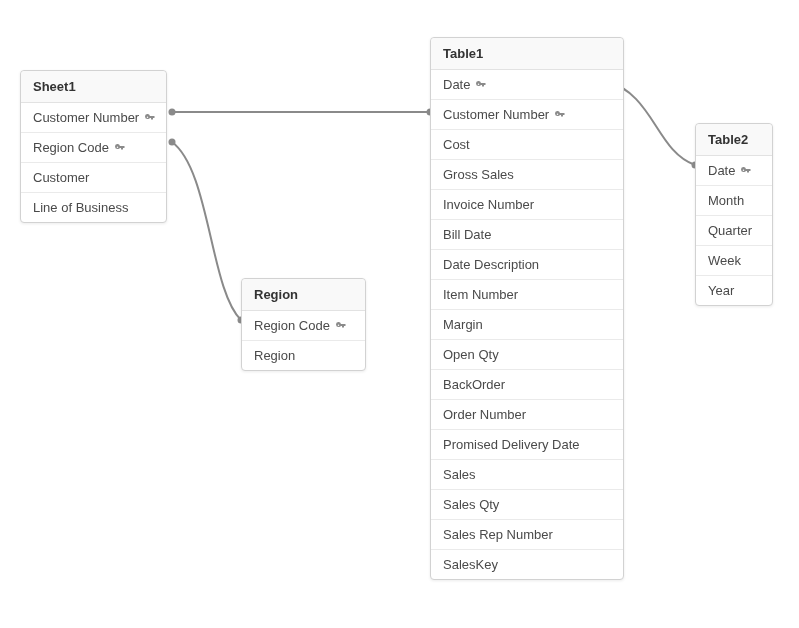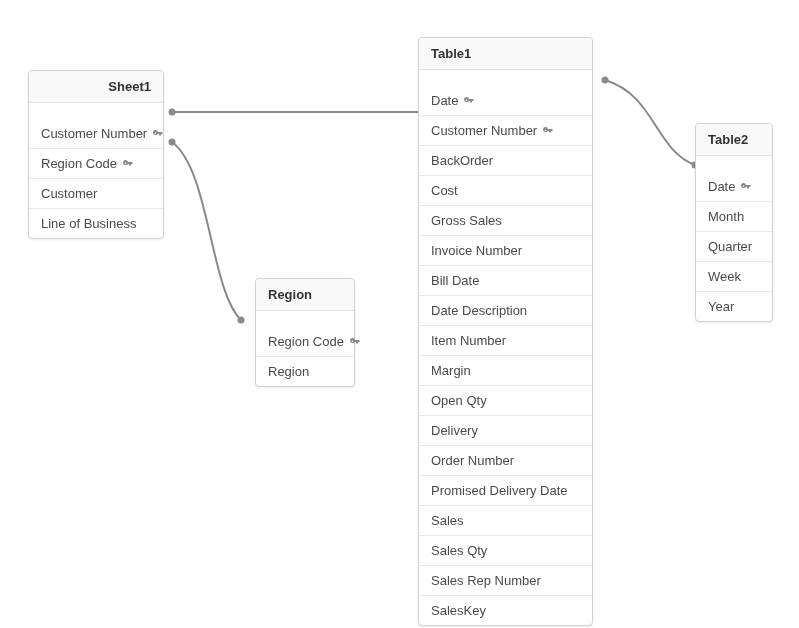--- a/index.html
+++ b/index.html
@@ -38,31 +38,31 @@
     border-bottom: 1px solid #e2e2e2;
   }
   .table-row {
     padding: 7px 12px;
     border-top: 1px solid #eaeaea;
     display: flex;
     align-items: center;
     gap: 5px;
     white-space: nowrap;
   }
-  .table-row:first-of-type { border-top: none; margin-top: 16px; }
+  .table-row:first-of-type { border-top: none; }
   .key-icon {
     display: inline-flex;
     align-items: center;
   }
   .key-icon svg { width: 12px; height: 12px; }
 
   
-  #box-sheet1 { left: 28px;  top: 70px;  width: 136px; text-align: right; }
-  #box-region { left: 255px; top: 278px; width: 100px; }
-  #box-table1 { left: 418px; top: 37px;  width: 175px; }
+  #box-sheet1 { left: 20px;  top: 70px;  width: 147px; }
+  #box-region { left: 241px; top: 278px; width: 125px; }
+  #box-table1 { left: 430px; top: 37px;  width: 194px; }
   #box-table2 { left: 695px; top: 123px; width: 78px;  }
 </style>
 </head>
 <body>
 
 <svg class="connectors">
 
   <path d="M 172 112 C 300 112, 300 112, 430 112" stroke="#8a8a8a" stroke-width="2" fill="none"></path>
   <circle cx="172" cy="112" r="3.5" fill="#8a8a8a"></circle>
   <circle cx="430" cy="112" r="3.5" fill="#8a8a8a"></circle>
@@ -134,48 +134,45 @@
       </div>
       <div class="table-row">
         <span>Customer Number</span>
         <span class="key-icon">
           <svg viewBox="0 0 24 24" fill="#8a8a8a">
             <path d="M7 14a5 5 0 1 1 4.9-6H21v4h-3v3h-4v-3h-2.1A5 5 0 0 1 7 14zm0-2a1.5 1.5 0 1 0 0-3 1.5 1.5 0 0 0 0 3z"></path>
           </svg>
         </span>
       </div>
       <div class="table-row">
+        <span>Cost</span>
+      </div>
+      <div class="table-row">
+        <span>Gross Sales</span>
+      </div>
+      <div class="table-row">
+        <span>Invoice Number</span>
+      </div>
+      <div class="table-row">
+        <span>Bill Date</span>
+      </div>
+      <div class="table-row">
+        <span>Date Description</span>
+      </div>
+      <div class="table-row">
+        <span>Item Number</span>
+      </div>
+      <div class="table-row">
+        <span>Margin</span>
+      </div>
+      <div class="table-row">
+        <span>Open Qty</span>
+      </div>
+      <div class="table-row">
         <span>BackOrder</span>
-      </div>
-      <div class="table-row">
-        <span>Cost</span>
-      </div>
-      <div class="table-row">
-        <span>Gross Sales</span>
-      </div>
-      <div class="table-row">
-        <span>Invoice Number</span>
-      </div>
-      <div class="table-row">
-        <span>Bill Date</span>
-      </div>
-      <div class="table-row">
-        <span>Date Description</span>
-      </div>
-      <div class="table-row">
-        <span>Item Number</span>
-      </div>
-      <div class="table-row">
-        <span>Margin</span>
-      </div>
-      <div class="table-row">
-        <span>Open Qty</span>
-      </div>
-      <div class="table-row">
-        <span>Delivery</span>
       </div>
       <div class="table-row">
         <span>Order Number</span>
       </div>
       <div class="table-row">
         <span>Promised Delivery Date</span>
       </div>
       <div class="table-row">
         <span>Sales</span>
       </div>

